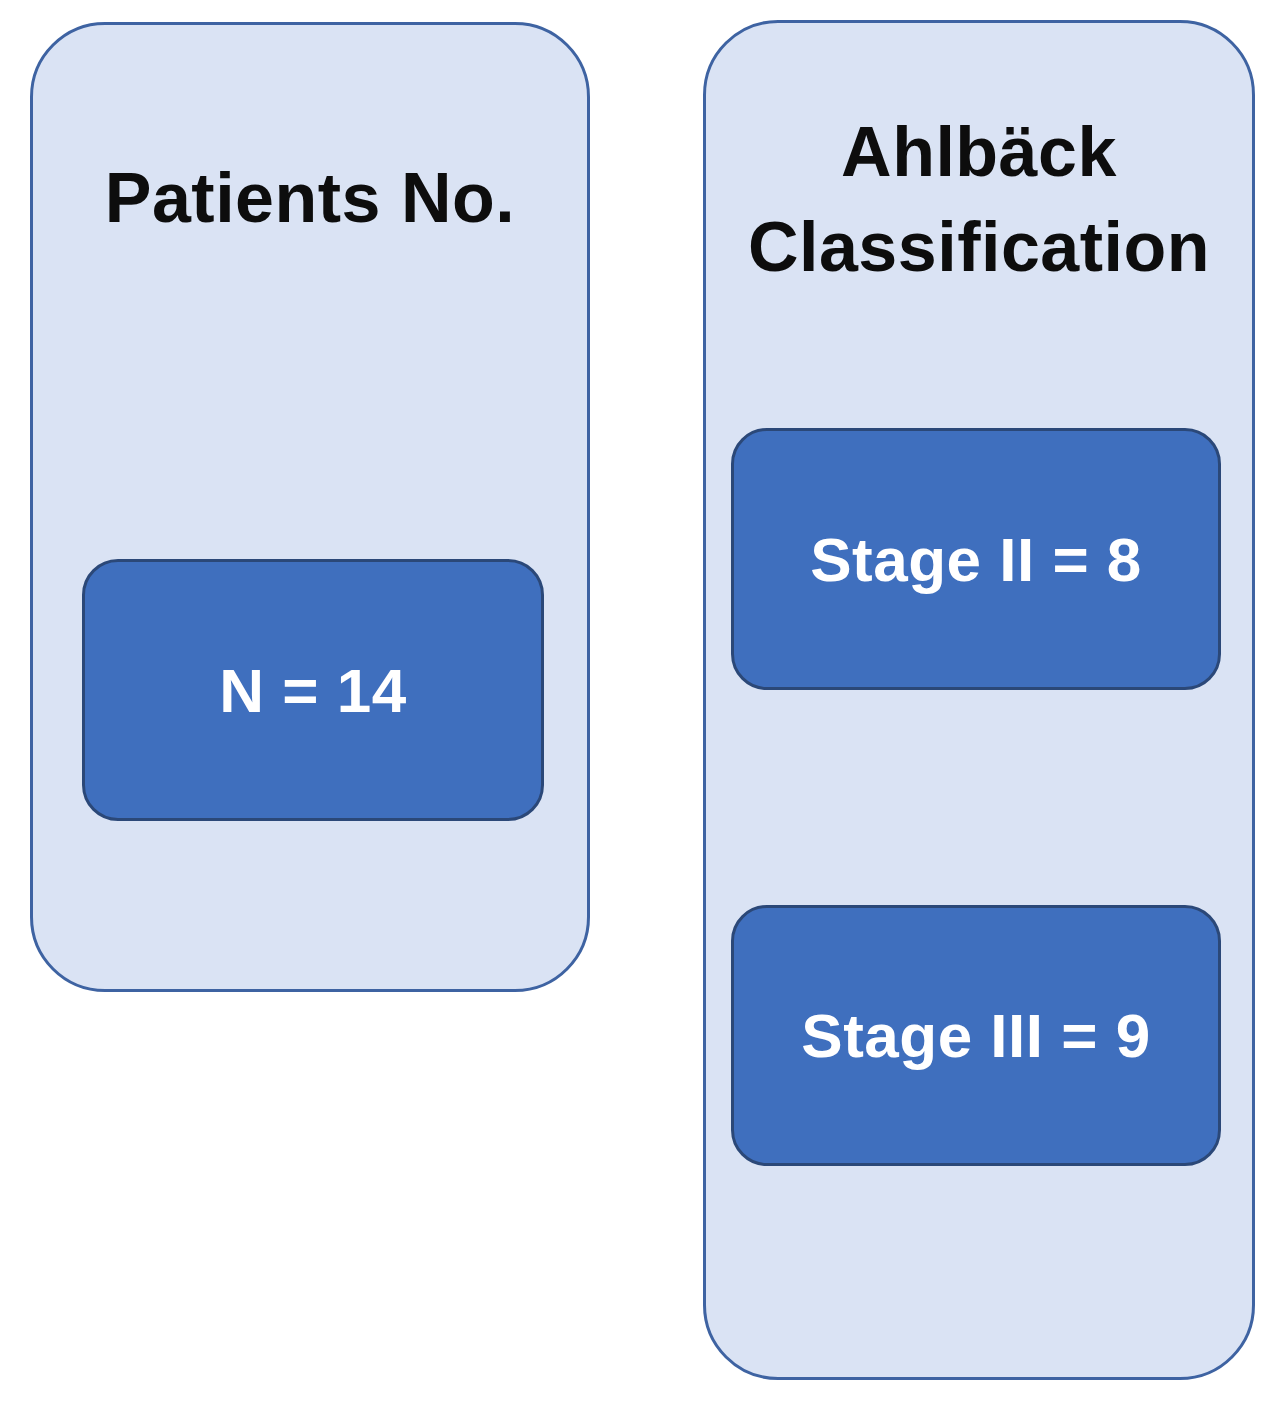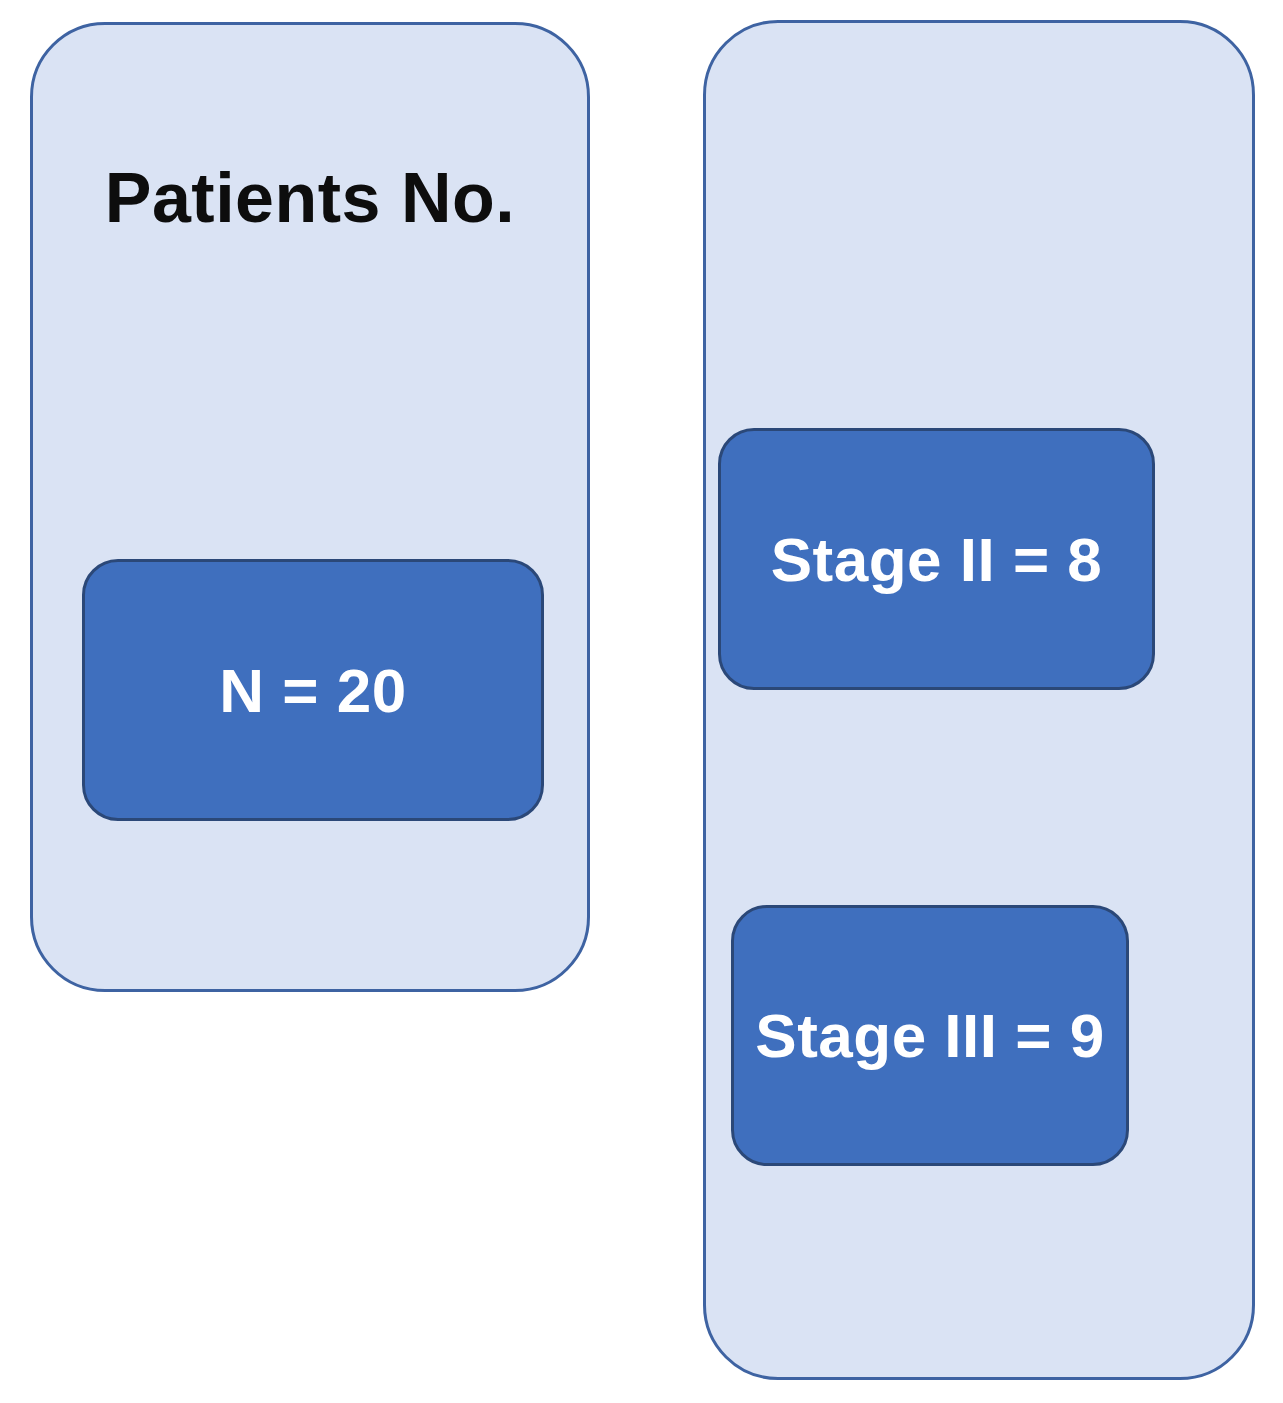--- a/index.html
+++ b/index.html
@@ -62,47 +62,51 @@
     font-weight: 600;
     letter-spacing: 0.5px;
   }
   .node-n17 {
     left: 49px;
     top: 534px;
     width: 462px;
     height: 262px;
   }
   .node-stage2 {
-    left: 12px;
+    left: 25px;
     top: 405px;
-    width: 437px;
+    width: 490px;
     height: 262px;
   }
   .node-stage3 {
     left: 25px;
     top: 882px;
-    width: 398px;
+    width: 490px;
     height: 261px;
   }
 </style>
 </head>
 <body>
 
 <div class="canvas">
 
   <div class="panel panel-left">
     <div class="panel-title">
       <span class="title-line">Patients No.</span>
     </div>
     <div class="node node-n17">
-      <span>N = 20</span>
+      <span>N = 14</span>
     </div>
   </div>
 
   <div class="panel panel-right">
+    <div class="panel-title">
+      <span class="title-line">Ahlbäck</span>
+      <span class="title-line">Classification</span>
+    </div>
     <div class="node node-stage2">
       <span>Stage II = 8</span>
     </div>
     <div class="node node-stage3">
       <span>Stage III = 9</span>
     </div>
   </div>
 
 </div>
 

